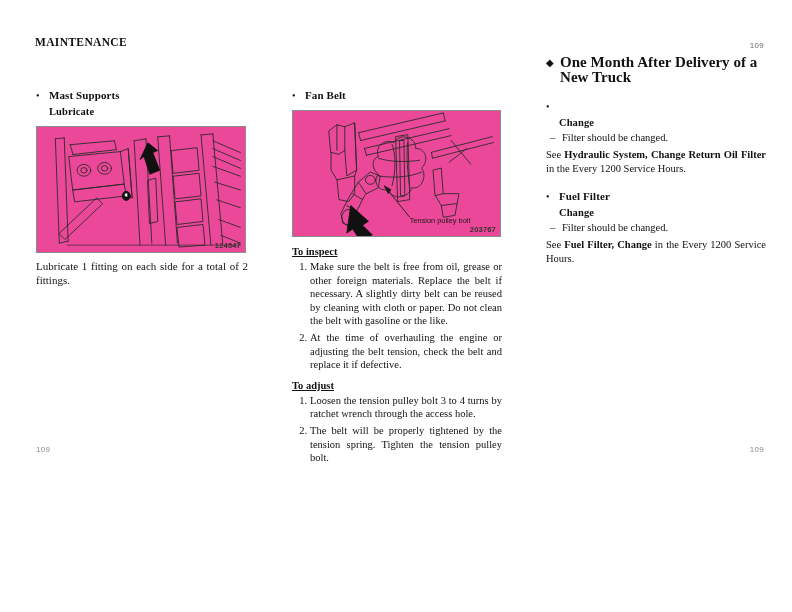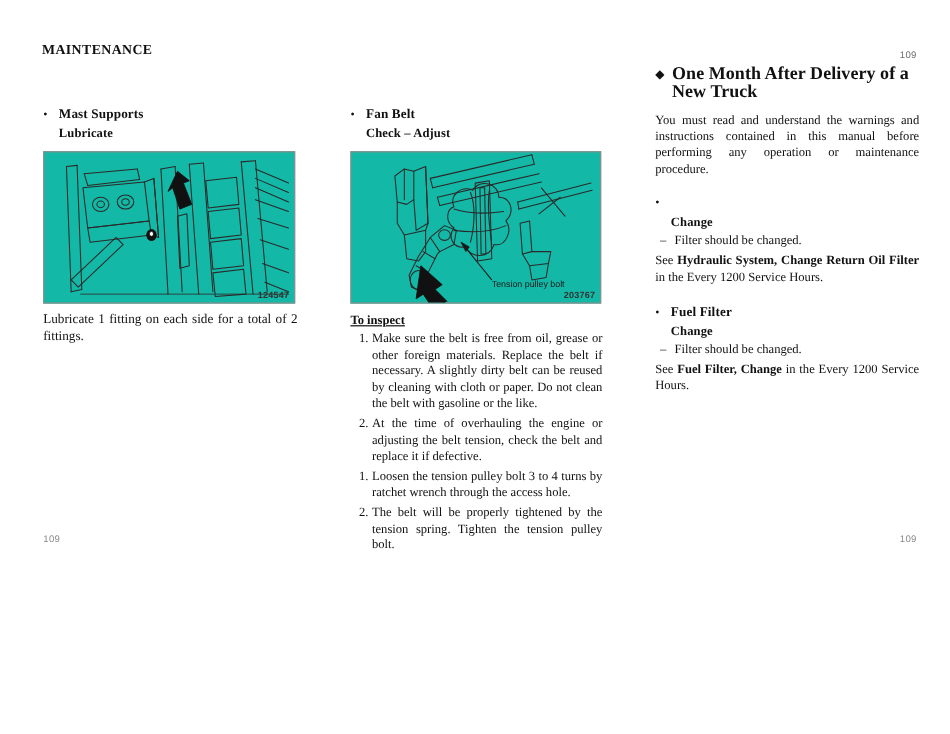--- a/index.html
+++ b/index.html
@@ -78,21 +78,21 @@
     font-size: 10.5px;
     line-height: 15px;
     margin-left: 13px;
     letter-spacing: 0.1px;
   }
 
   
   .figure {
     position: relative;
     border: 1px solid #8c8c8c;
-    background: #14b8a6;
+    background: #ec4899;
     box-sizing: border-box;
     margin-top: 7px;
   }
   .fig-left  { width: 210px; height: 127px; }
   .fig-mid   { width: 209px; height: 127px; }
   .fig-svg { display: block; width: 100%; height: 100%; }
   .fig-number {
     position: absolute;
     right: 4px;
     bottom: 2px;
@@ -291,21 +291,20 @@
 
     <div class="fig-caption">Lubricate 1 fitting on each side for a total of 2 fittings.</div>
   </div>
 
   <div class="col col-mid">
 
     <div class="bullet-head">
       <span class="bullet-dot">•</span>
       <span class="bullet-title">Fan Belt</span>
     </div>
-    <div class="bullet-sub">Check – Adjust</div>
 
     <div class="figure fig-mid">
       <svg class="fig-svg" viewBox="0 0 209 127">
         <g fill="none" stroke="#2a2a2a" stroke-width="0.9" stroke-linejoin="round" stroke-linecap="round">
 
           <path d="M36 20 L44 14 L52 16 L52 40 L46 44 L38 42 Z"></path>
           <path d="M44 14 L44 40"></path>
           <path d="M52 16 L62 12 L64 60 L54 66 L52 40"></path>
           <path d="M62 12 L64 60"></path>
           <path d="M38 42 L38 60 L44 70 L62 66 L64 60"></path>
@@ -357,34 +356,34 @@
       </svg>
       <div class="fig-number">203767</div>
     </div>
 
     <div class="proc-head">To inspect</div>
     <ol class="proc">
       <li>Make sure the belt is free from oil, grease or other foreign materials.  Replace the belt if necessary.  A slightly dirty belt can be reused by cleaning with cloth or paper.  Do not clean the belt with gasoline or the like.</li>
       <li>At the time of overhauling the engine or adjusting the belt tension, check the belt and replace it if defective.</li>
     </ol>
 
+    <div class="proc-head tight">To adjust</div>
     <ol class="proc">
       <li>Loosen the tension pulley bolt 3 to 4 turns by ratchet wrench through the access hole.</li>
       <li>The belt will be properly tightened by the tension spring.  Tighten the tension pulley bolt.</li>
     </ol>
   </div>
 
   <div class="col col-right">
 
     <div class="diamond-head">
       <span class="diamond-mark">◆</span>
       <span class="diamond-title">One Month After Delivery of a New Truck</span>
     </div>
 
-    <div class="para">You must read and understand the warnings and instructions contained in this manual before performing any operation or maintenance procedure.</div>
 
     <div class="rc-block">
       <div class="bullet-head">
         <span class="bullet-dot">•</span>
       </div>
       <div class="bullet-sub">Change</div>
       <div class="dash-item">
         <span class="dash-mark">–</span>
         <span>Filter should be changed.</span>
       </div>

